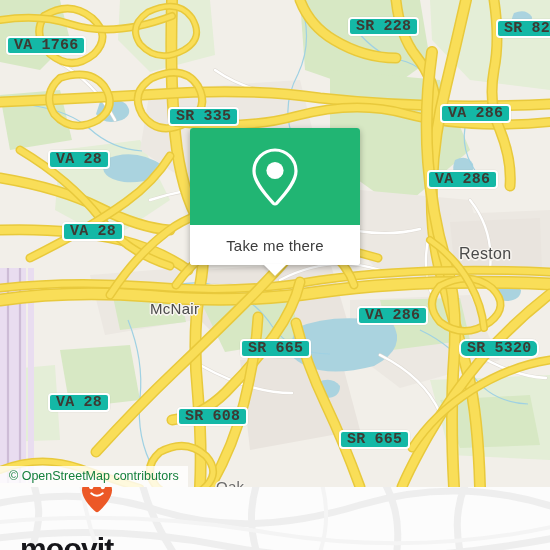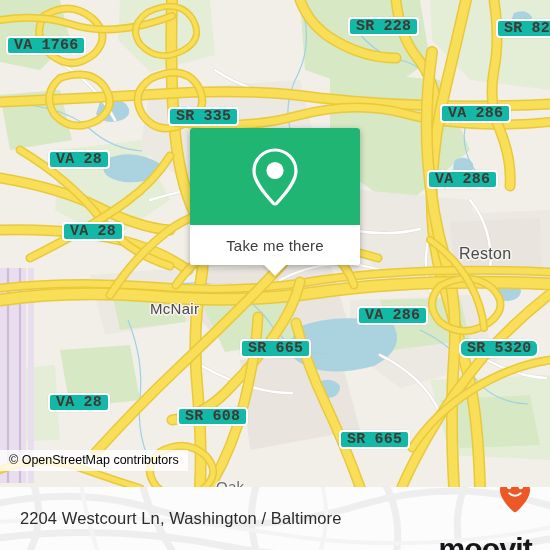--- a/index.html
+++ b/index.html
@@ -104,24 +104,24 @@
     border-left: 12px solid transparent;
     border-right: 12px solid transparent;
     border-top: 12px solid #ffffff;
     filter: drop-shadow(0 2px 1.5px rgba(0,0,0,0.18));
   }
 
   
   #attribution {
     position: absolute;
     left: 0;
-    bottom: 16px;
+    bottom: 0;
     padding: 3px 9px 4px 9px;
     background: rgba(255,255,255,0.80);
-    color: #000000;
+    color: #15803d;
     font-size: 12.5px;
     font-family: "Liberation Sans", sans-serif;
     white-space: nowrap;
   }
 
   
   #footer {
     position: absolute;
     left: 0;
     top: 487px;
@@ -402,21 +402,20 @@
         <path d="M-10 52 q120 -16 240 8 q140 26 330 -10"></path>
       </g>
       <g stroke="#f4f4f4" fill="none" stroke-width="4">
         <path d="M-10 36 q140 -14 280 10 q150 24 290 -8"></path>
         <path d="M80 -10 q6 44 22 86"></path>
         <path d="M320 -10 q14 44 -4 86"></path>
       </g>
     </svg>
 
     <div id="footer-inner">
-      <div id="footer-address">2204 Westcourt Ln, Washington / Baltimore</div>
       <div id="brand">
         <svg width="34" height="40" viewBox="0 0 34 40">
           <path d="M17 1.5 C8.6 1.5 2 8.1 2 16.3 C2 24.6 11.2 33.7 15.3 37.6 C16.3 38.5 17.7 38.5 18.7 37.6 C22.8 33.7 32 24.6 32 16.3 C32 8.1 25.4 1.5 17 1.5 Z" fill="#ec5826"></path>
           <circle cx="11.2" cy="13.2" r="2.05" fill="#ffffff"></circle>
           <circle cx="22.8" cy="13.2" r="2.05" fill="#ffffff"></circle>
           <path d="M11.2 19.3 q5.8 5.1 11.6 0" fill="none" stroke="#ffffff" stroke-width="1.9" stroke-linecap="round"></path>
         </svg>
         <span id="brand-word">moovit</span>
       </div>
     </div>

